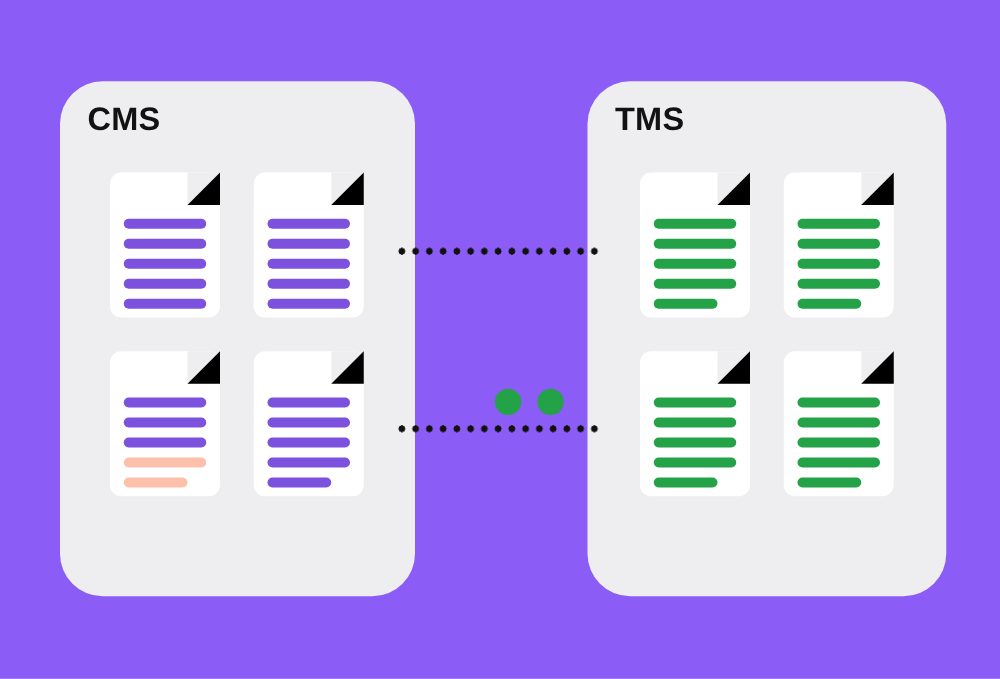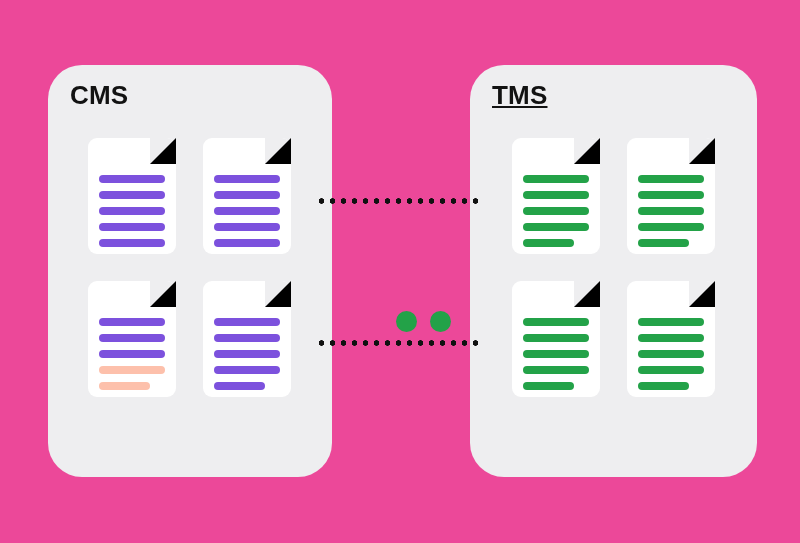--- a/index.html
+++ b/index.html
@@ -11,21 +11,21 @@
     height: 543px;
     background: #ffffff;
     font-family: "Liberation Sans", sans-serif;
     overflow: hidden;
   }
 
   #stage {
     position: relative;
     width: 800px;
     height: 543px;
-    background: #ec4899;
+    background: #8b5cf6;
   }
 
   
   .panel {
     position: absolute;
     background: #eeeef0;
     border-radius: 34px;
   }
   #panel-cms  { left: 48px;  top: 65px; width: 284px; height: 412px; }
   #panel-tms  { left: 470px; top: 65px; width: 287px; height: 412px; }
@@ -33,21 +33,21 @@
   .panel-title {
     position: absolute;
     top: 82px;
     font-size: 26px;
     font-weight: bold;
     color: #121212;
     letter-spacing: 0.2px;
     line-height: 1;
   }
   #title-cms { left: 70px; }
-  #title-tms { left: 492px; text-decoration: underline; }
+  #title-tms { left: 492px; }
 
   
   .doc {
     position: absolute;
     width: 88px;
     height: 116px;
     background: #ffffff;
     border-radius: 9px;
   }
   

